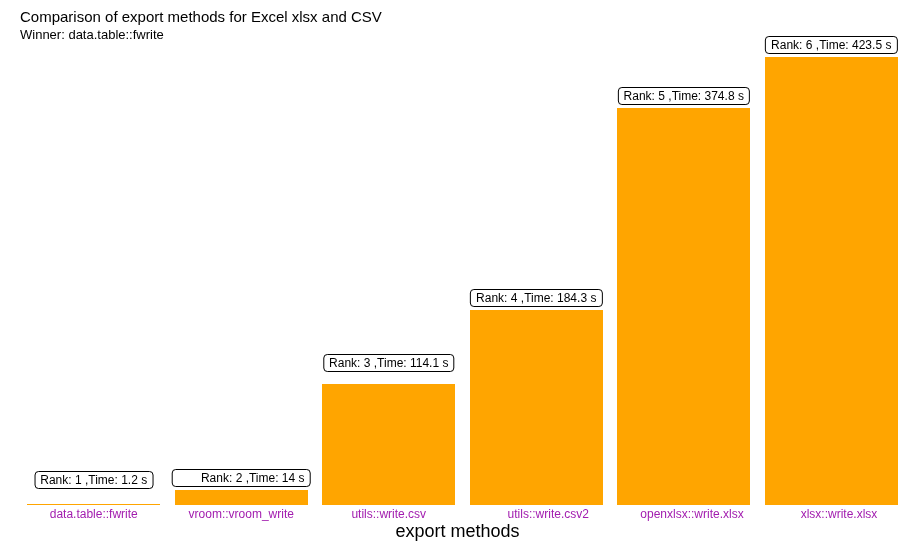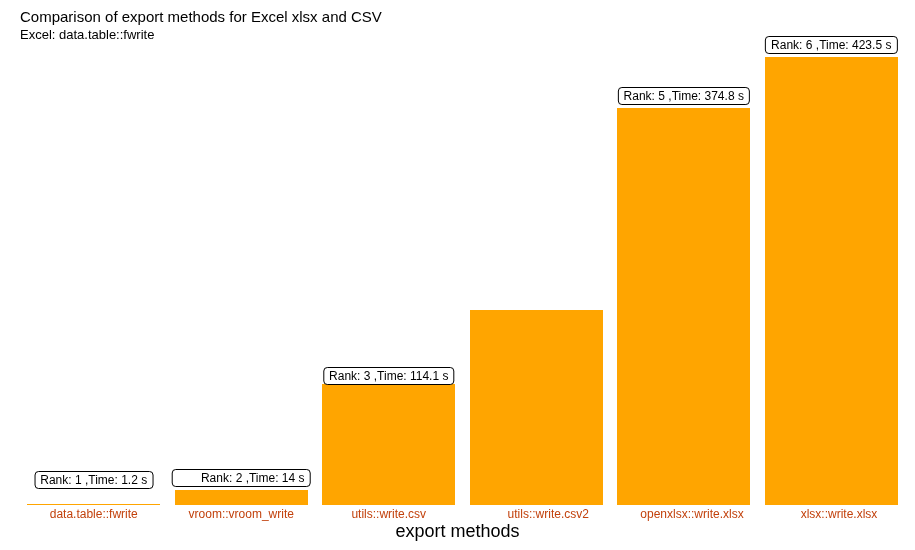--- a/index.html
+++ b/index.html
@@ -58,50 +58,51 @@
     .x-ticks {
       position: absolute;
       left: 20px;
       right: 10px;
       bottom: 28px;
       height: 15px;
     }
     .x-tick {
       position: absolute;
       font-size: 12px;
-      color: #c2410c;
+      color: #a21caf;
       transform: translateX(-50%);
       white-space: nowrap;
     }
     .x-axis-label {
       position: absolute;
       bottom: 8px;
       left: 50%;
       transform: translateX(-50%);
       font-size: 18px;
       color: #000000;
     }
   </style>
 </head>
 <body>
 
 <div class="chart-container">
   <div class="title-block">
     <div class="chart-title">Comparison of export methods for Excel xlsx and CSV</div>
-    <div class="chart-subtitle">Excel: data.table::fwrite</div>
+    <div class="chart-subtitle">Winner: data.table::fwrite</div>
   </div>
 
   <div class="plot-area" id="plot-area">
       <div class="bar" style="left: 7.375px; width: 132.75px; height: 1.26977px; background: rgb(255, 165, 0);"></div>
       <div class="bar-label" style="left: 73.75px; bottom: 16px;">Rank: 1 ,Time: 1.2 s</div>
       <div class="bar" style="left: 154.875px; width: 132.75px; height: 14.814px; background: rgb(255, 165, 0);"></div>
       <div class="bar-label" style="left: 221.25px; bottom: 17.814px; padding-left: 28px;">Rank: 2 ,Time: 14 s</div>
       <div class="bar" style="left: 302.375px; width: 132.75px; height: 120.734px; background: rgb(255, 165, 0);"></div>
-      <div class="bar-label" style="left: 368.75px; bottom: 120px;">Rank: 3 ,Time: 114.1 s</div>
+      <div class="bar-label" style="left: 368.75px; bottom: 133px;">Rank: 3 ,Time: 114.1 s</div>
       <div class="bar" style="left: 449.875px; width: 132.75px; height: 195.015px; background: rgb(255, 165, 0);"></div>
+      <div class="bar-label" style="left: 516.25px; bottom: 198.015px;">Rank: 4 ,Time: 184.3 s</div>
       <div class="bar" style="left: 597.375px; width: 132.75px; height: 396.591px; background: rgb(255, 165, 0);"></div>
       <div class="bar-label" style="left: 663.75px; bottom: 399.591px;">Rank: 5 ,Time: 374.8 s</div>
       <div class="bar" style="left: 744.875px; width: 132.75px; height: 448.122px; background: rgb(255, 165, 0);"></div>
       <div class="bar-label" style="left: 811.25px; bottom: 451.122px;">Rank: 6 ,Time: 423.5 s</div>
     </div>
 
   <div class="x-ticks" id="x-ticks">
       <div class="x-tick" style="left: 73.75px;">data.table::fwrite</div>
       <div class="x-tick" style="left: 221.25px;">vroom::vroom_write</div>
       <div class="x-tick" style="left: 368.75px;">utils::write.csv</div>

